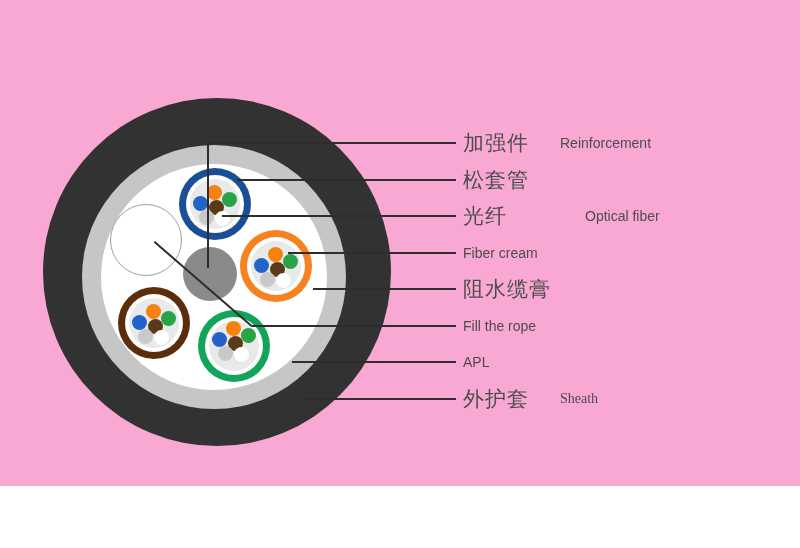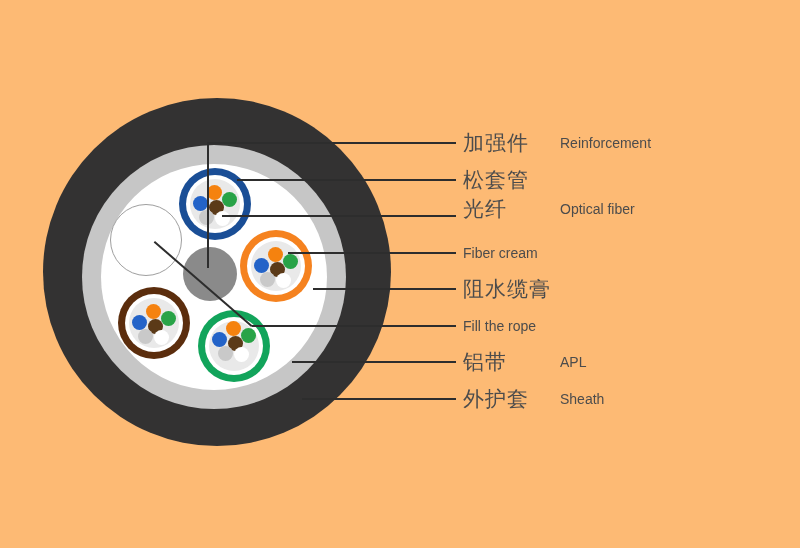--- a/index.html
+++ b/index.html
@@ -1,17 +1,17 @@
 <!DOCTYPE html>
 <html style="--sheath: #333232; --apl: #c6c6c6; --core: #ffffff; --strength: #8a8a8a; --filler-stroke: #9f9f9f; --tube-blue: #1a4e96; --tube-orange: #f5821f; --tube-brown: #5b2d0d; --tube-green: #12a45b; --tube-fill: #e9e9e9; --fiber-blue: #2363c8; --fiber-orange: #f5820f; --fiber-green: #28a347; --fiber-brown: #5b3a18; --fiber-gray: #c9c9c9; --fiber-white: #ffffff; --line: #2d2d2d; --text: #4c4c4c;"><head>
 <meta charset="utf-8">
 <style>
   html,body{margin:0;padding:0;background:#fff;}
   .stage{
-    position:relative;width:800px;height:548px;background:#fdba74;overflow:hidden;
+    position:relative;width:800px;height:486px;background:#f9a8d4;overflow:hidden;
     font-family:"Liberation Sans","DejaVu Sans",sans-serif;
   }
   .stage *{position:absolute;box-sizing:border-box;}
 
   
   .circle{border-radius:50%;}
   .sheath{left:43px;top:98px;width:348px;height:348px;background:var(--sheath,#333232);}
   .apl{left:82px;top:145px;width:264px;height:264px;background:var(--apl,#c6c6c6);}
   .core{left:101px;top:164px;width:226px;height:226px;background:var(--core,#ffffff);}
   .filler{left:110px;top:204px;width:72px;height:72px;background:#ffffff;border:1px solid var(--filler-stroke,#9f9f9f);}
@@ -45,22 +45,22 @@
   .l5{left:313px;top:288px;width:143px;}
   .l6{left:252px;top:325px;width:204px;}
   .l6d{left:155px;top:241px;width:129px;transform:rotate(40.9deg);transform-origin:0 0;}
   .l7{left:292px;top:361px;width:164px;}
   .l8{left:302px;top:398px;width:154px;}
 
   
   .row{left:463px;height:26px;display:flex;align-items:center;color:var(--text,#4c4c4c);}
   .row .zh{position:static;font-size:21px;width:97px;letter-spacing:1px;}
   .row .en{position:static;font-size:14px;white-space:nowrap;}
-  .r1{top:130px;}.r2{top:167px;}.r3{top:196px;}.r4{top:240px;}
-  .r5{top:276px;}.r6{top:313px;}.r7{top:349px;}.r8{top:386px;}
+  .r1{top:130px;}.r2{top:167px;}.r3{top:203px;gap:25px;}.r4{top:240px;}
+  .r5{top:276px;}.r6{top:313px;}.r7{top:349px;}.r8{top:386px;font-family:Liberation Serif, serif;}
 </style>
 </head>
 <body>
 
 <div class="stage">
 
   <div class="circle sheath"></div>
   <div class="circle apl"></div>
   <div class="circle core"></div>
   <div class="circle filler"></div>
@@ -135,21 +135,20 @@
   <div class="row r4">
     <span class="en">Fiber cream</span>
   </div>
   <div class="row r5">
     <span class="zh">阻水缆膏</span>
   </div>
   <div class="row r6">
     <span class="en">Fill the rope</span>
   </div>
   <div class="row r7">
-    <span class="zh">铝带</span>
     <span class="en">APL</span>
   </div>
   <div class="row r8">
     <span class="zh">外护套</span>
     <span class="en">Sheath</span>
   </div>
 
 </div>
 
 </body></html>

